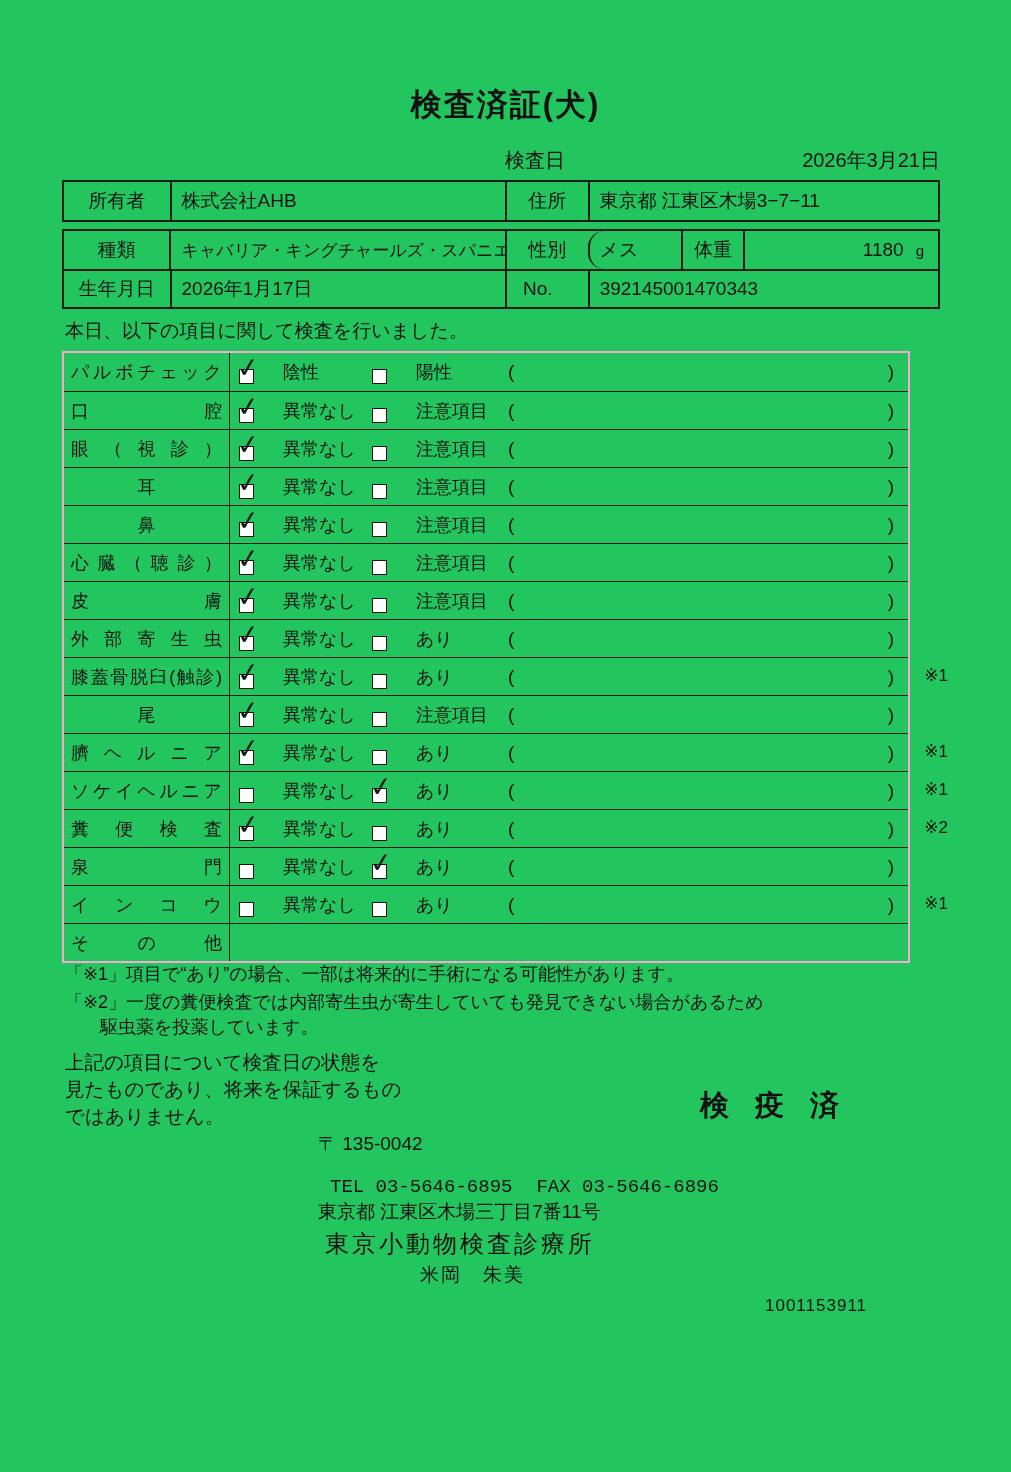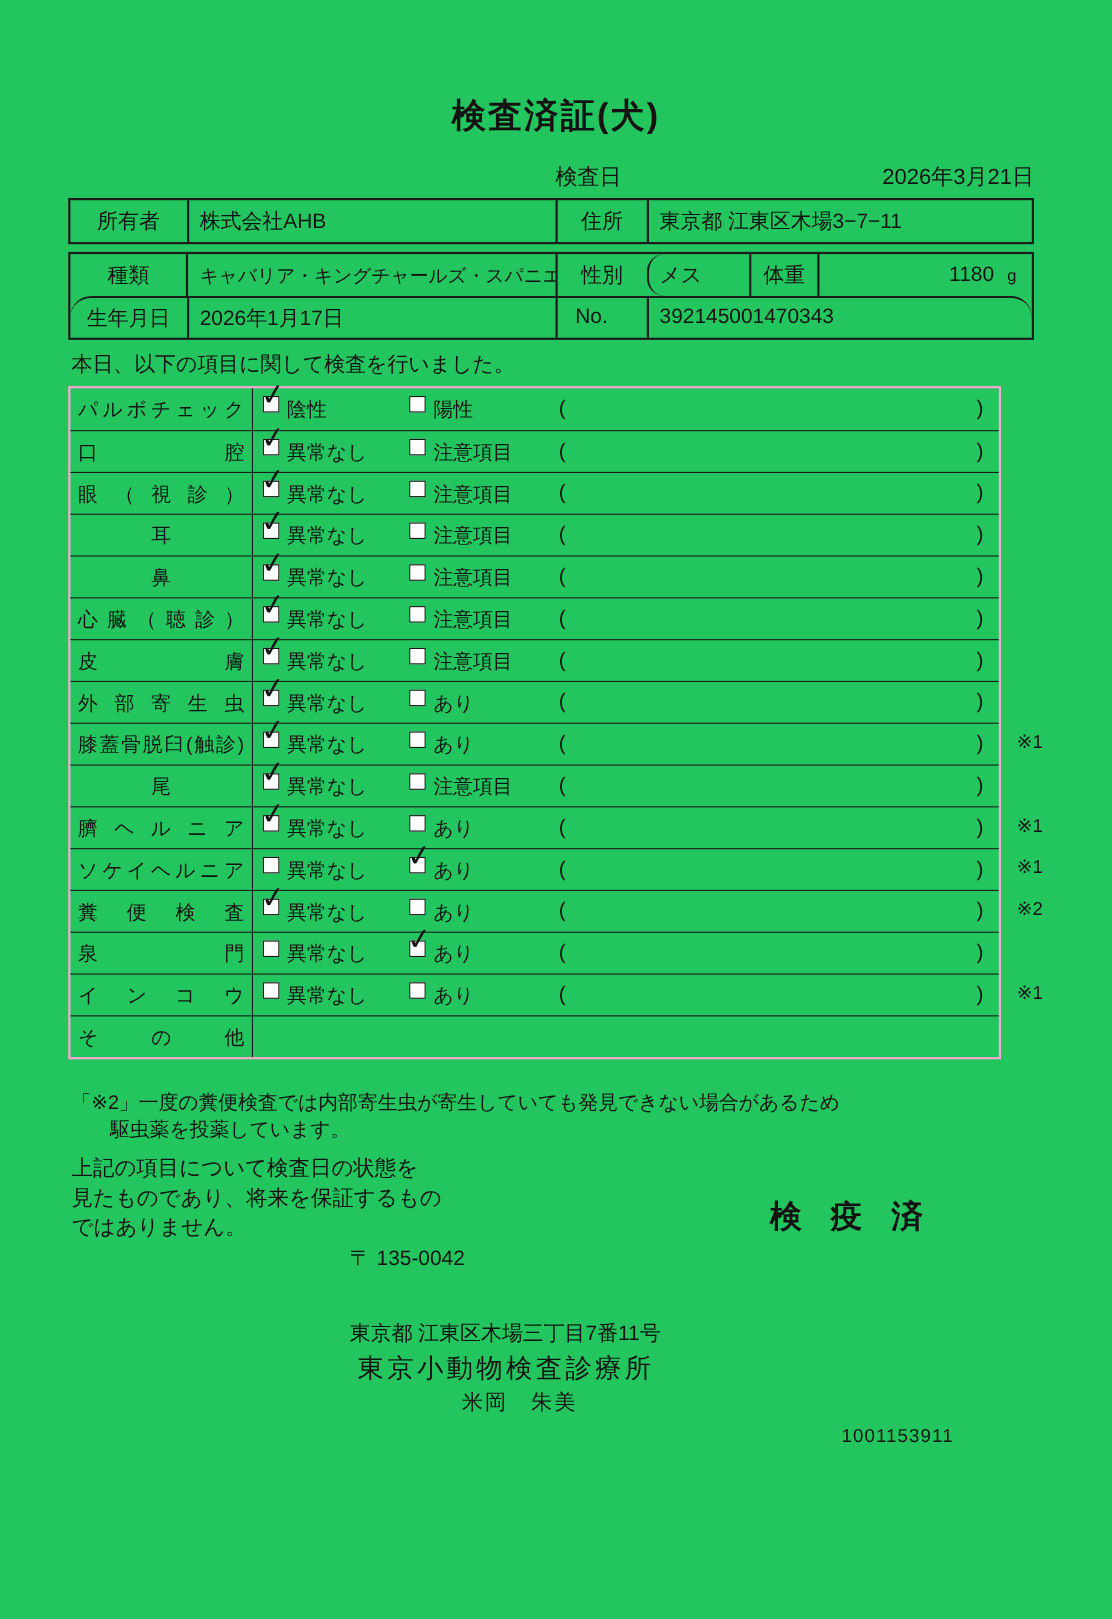--- a/index.html
+++ b/index.html
@@ -11,21 +11,21 @@
 
   .doc-title { left:0; top:84px; width:1011px; text-align:center; font-size:31px; font-weight:600; letter-spacing:2px; }
 
   .date-line { left:505px; top:147px; width:435px; display:flex; justify-content:space-between; font-size:20px; }
 
   
   .htable { left:62px; width:878px; border:2px solid #1c1c1c; }
   .htable-a { top:180px; }
   .htable-b { top:229px; }
   .hrow { display:flex; height:38px; }
-  .hrow + .hrow { border-top:2px solid #1c1c1c;border-radius:19px; }
+  .hrow + .hrow { border-top:2px solid #1c1c1c; }
   .hcell { display:flex; align-items:center; font-size:19px; overflow:hidden; white-space:nowrap; }
   .hcell + .hcell { border-left:2px solid #1c1c1c; }
   .hc-label { justify-content:center; }
   .hc-value { padding-left:10px; }
   .w-106 { width:106px; } .w-337 { width:337px; } .w-83 { width:83px; }
   .w-352 { width:352px; } .w-94 { width:94px;border-radius:16px; } .w-62 { width:62px; } .w-196 { width:196px; }
   .breed { font-size:17px; }
   .weight-cell { justify-content:flex-end; padding-right:14px; }
   .weight-unit { font-size:15px; margin-left:12px; }
   .no-cell { justify-content:flex-start; padding-left:16px; }
@@ -34,21 +34,21 @@
 
   
   .itable { left:62px; top:351px; width:848px; border:2px solid #f9a8d4; }
   .irow { position:relative; display:flex; height:38px; }
   .irow + .irow { border-top:1.6px solid #1c1c1c; }
   .cell-label { width:166px; border-right:1.6px solid #1c1c1c; display:flex; align-items:center; padding:0 7px; flex:none; }
   .lab { display:block; width:100%; font-size:18px; white-space:nowrap; }
   .lab-justify { text-align:justify; text-align-last:justify; text-justify:inter-character; }
   .lab-center { text-align:center; text-align-last:center; }
   .cell-content { flex:1; display:flex; align-items:center; padding-left:9px; font-size:18px; }
-  .opt { display:flex; align-items:flex-start; width:133px; flex:none; }
+  .opt { display:flex; align-items:flex-end; width:133px; flex:none;gap:22px; }
   .opt2 { width:136px; }
   .cb { display:inline-block; width:15px; height:15px; border:1.8px solid #141414; position:relative; margin-right:7px; flex:none; background:#fff; }
   .cb.checked::after { content:"✓"; position:absolute; left:-3px; top:-15px; font-size:27px; line-height:1; color:#161616; transform:rotate(-7deg); }
   .parens { flex:1; display:flex; justify-content:space-between; padding-right:14px; font-size:19px; }
   .row-note { position:absolute; right:-40px; top:7px; font-size:17px; }
 
   .note-line { font-size:18px; }
   .note-1 { left:65px; top:962px; }
   .note-2 { left:65px; top:990px; }
   .note-3 { left:100px; top:1015px; }
@@ -409,34 +409,39 @@
     </div>
       <div class="irow">
       <div class="cell-label">
         <span class="lab lab-justify">その他</span>
       </div>
       <div class="cell-content"></div>
       <span class="row-note"></span>
     </div>
     </div>
 
+  <div class="abs note-line note-1">「※1」項目で“あり”の場合、一部は将来的に手術になる可能性があります。</div>
   <div class="abs note-line note-2">「※2」一度の糞便検査では内部寄生虫が寄生していても発見できない場合があるため</div>
   <div class="abs note-line note-3">駆虫薬を投薬しています。</div>
 
   <div class="abs disclaimer">
     <div>上記の項目について検査日の状態を</div>
     <div>見たものであり、将来を保証するもの</div>
     <div>ではありません。</div>
   </div>
 
   <div class="abs stamp">検 疫 済</div>
 
   <div class="abs postal-line">
     <span>〒 135-0042</span>
     <span>東京都 江東区木場三丁目7番11号</span>
   </div>
 
+  <div class="abs tel-line">
+    <span>TEL 03-5646-6895</span>
+    <span>FAX 03-5646-6896</span>
+  </div>
 
   <div class="abs clinic-name">東京小動物検査診療所</div>
   <div class="abs vet-name">米岡　朱美</div>
   <div class="abs serial">1001153911</div>
 
 </div>
 
 </body></html>

